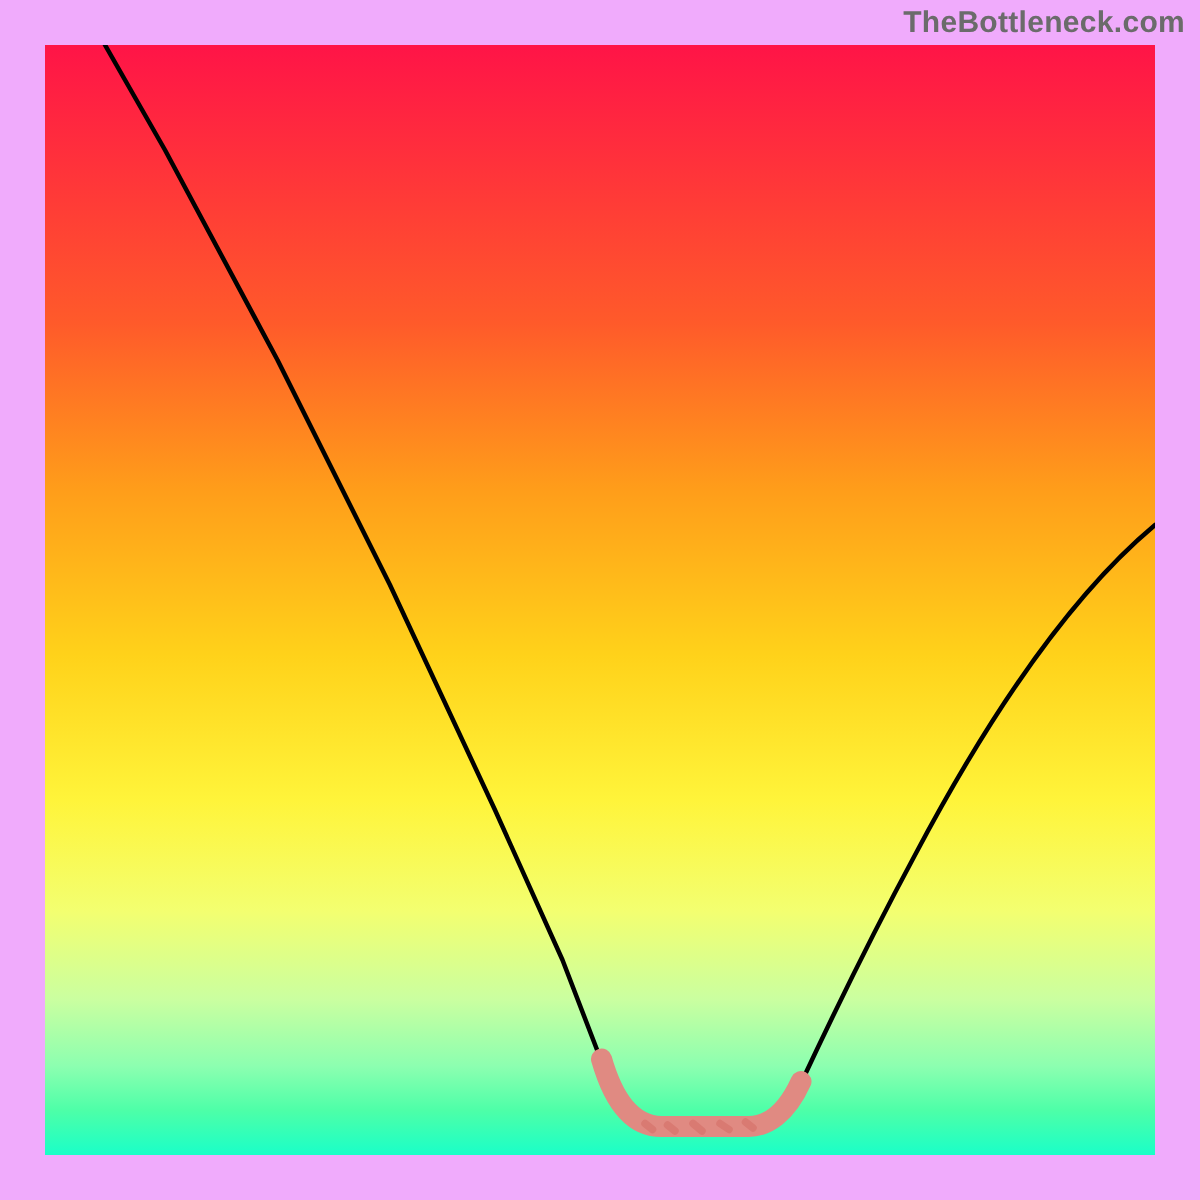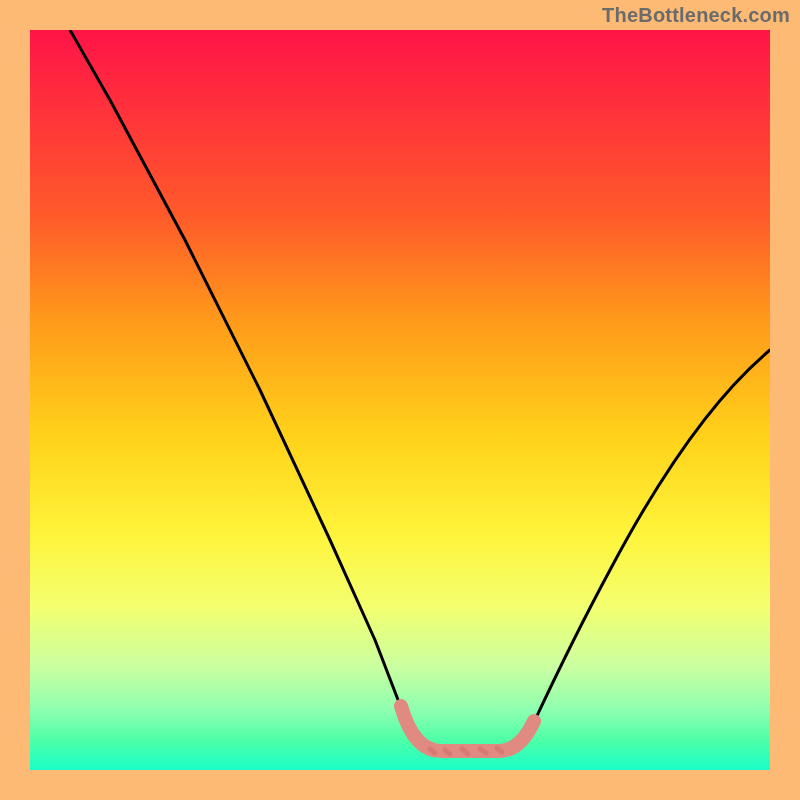--- a/index.html
+++ b/index.html
@@ -7,21 +7,21 @@
     padding: 0;
     width: 800px;
     height: 800px;
     background: #000;
     overflow: hidden;
   }
   .frame {
     position: relative;
     width: 800px;
     height: 800px;
-    background: #fdba74;
+    background: #f0abfc;
   }
   .plot {
     position: absolute;
     left: 30px;
     top: 30px;
     width: 740px;
     height: 740px;
     overflow: hidden;
   }
   .gradient {

